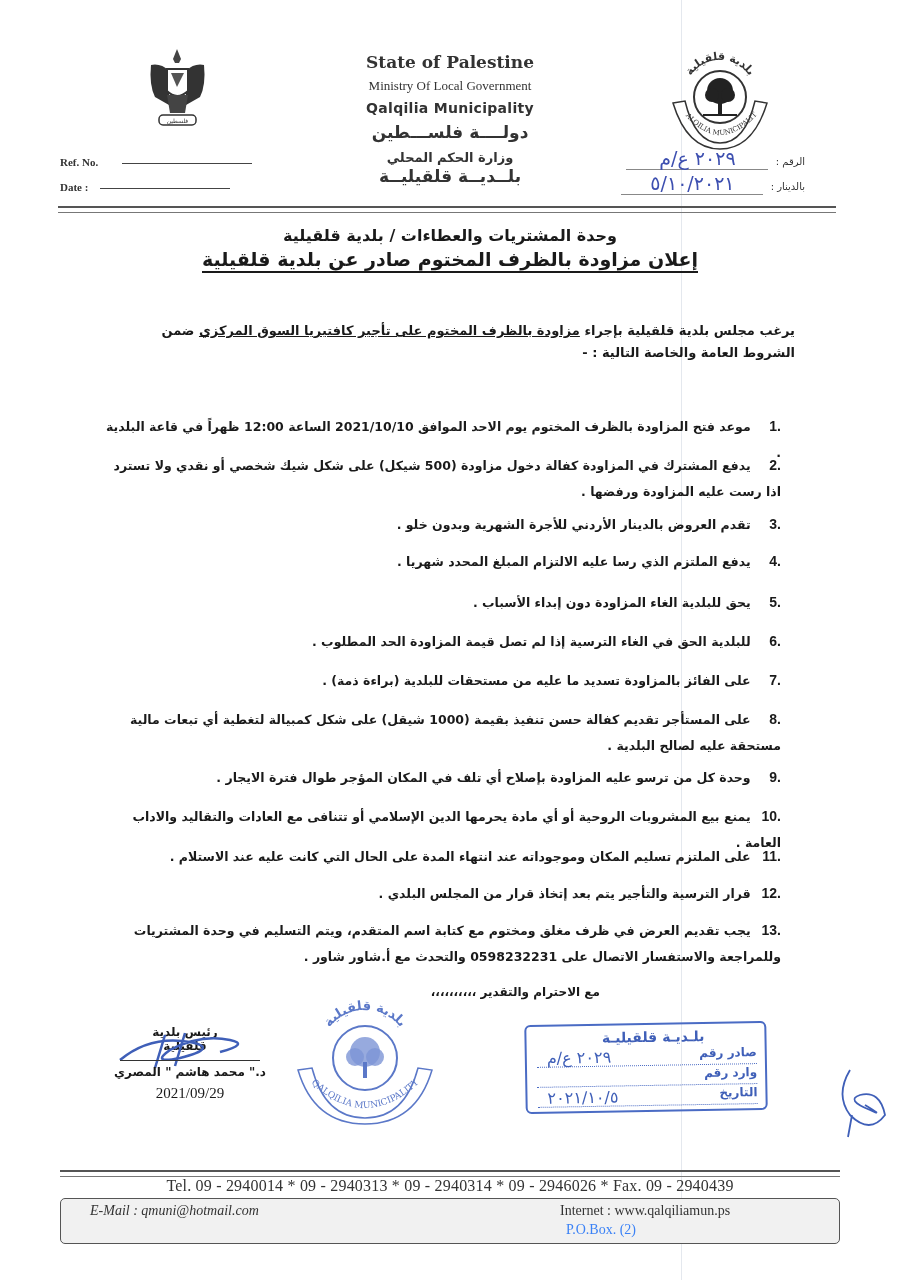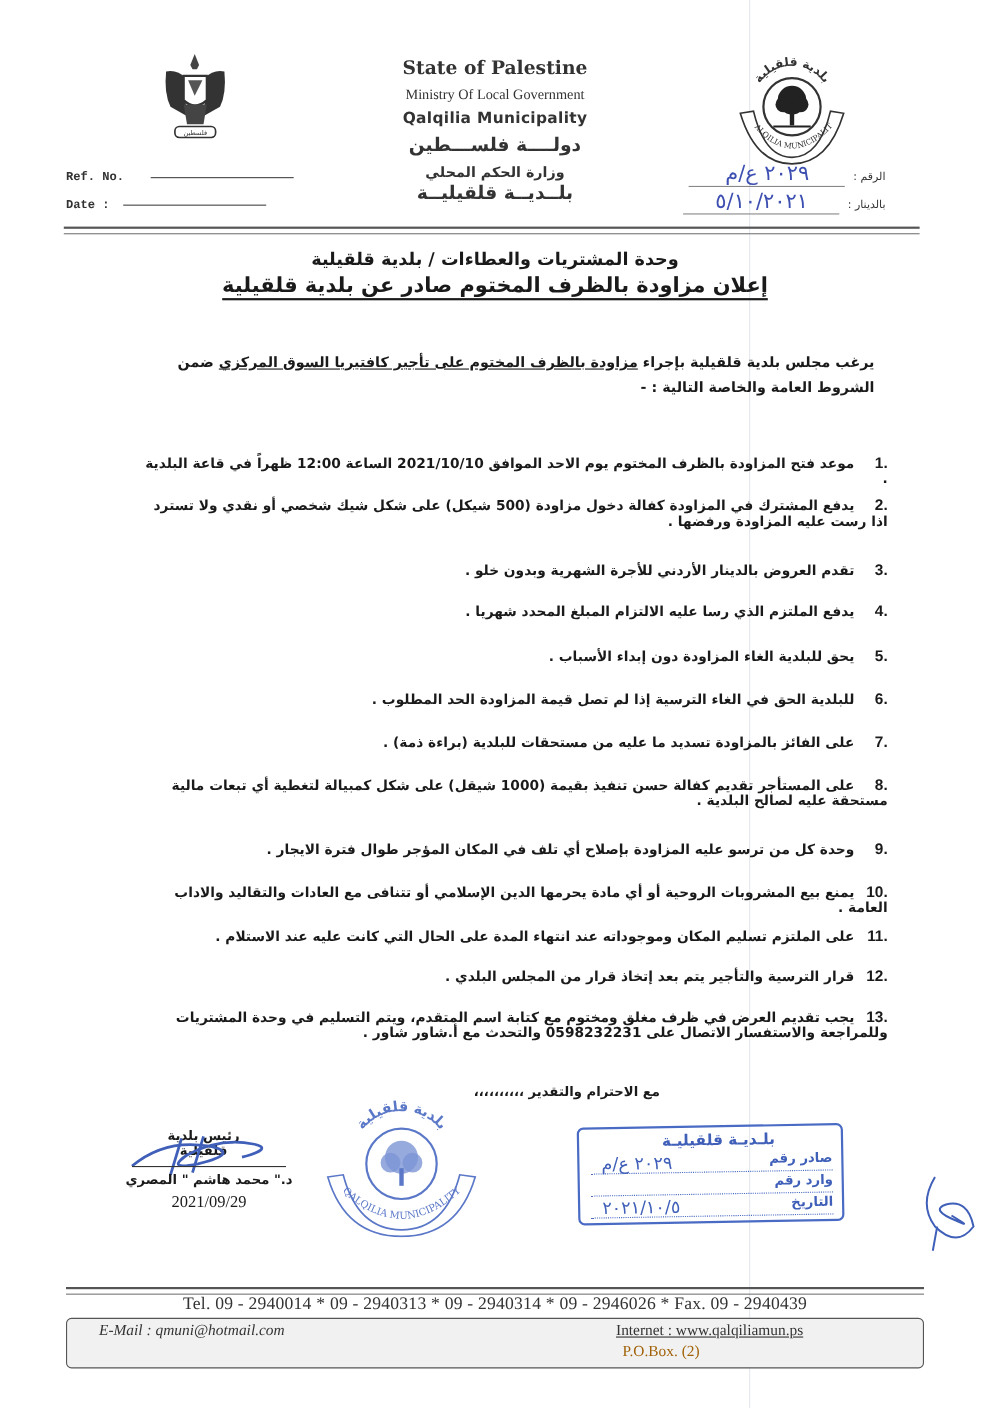--- a/index.html
+++ b/index.html
@@ -8,40 +8,40 @@
 
   
   .eagle { left:145px; top:45px; width:65px; height:85px; }
   .hdr-en-title { left:300px; top:52px; width:300px; text-align:center; font-family:"DejaVu Serif", serif; font-weight:bold; font-size:17px; color:#333; }
   .hdr-en-ministry { left:300px; top:78px; width:300px; text-align:center; font-family:"Liberation Serif", serif; font-size:13px; color:#333; }
   .hdr-en-muni { left:300px; top:100px; width:300px; text-align:center; font-family:"DejaVu Sans", sans-serif; font-weight:bold; font-size:14px; color:#333; letter-spacing:0.3px; }
   .hdr-ar-state { left:300px; top:122px; width:300px; text-align:center; font-family:"DejaVu Sans", sans-serif; font-weight:bold; font-size:17px; color:#333; direction:rtl; }
   .hdr-ar-ministry { left:300px; top:150px; width:300px; text-align:center; font-family:"DejaVu Sans", sans-serif; font-weight:bold; font-size:13px; color:#333; direction:rtl; }
   .hdr-ar-muni { left:300px; top:166px; width:300px; text-align:center; font-family:"DejaVu Sans", sans-serif; font-weight:bold; font-size:17px; color:#333; direction:rtl; letter-spacing:2px; }
 
-  .ref-row { left:60px; font-family:Liberation Mono, monospace; font-size:11px; font-weight:bold; color:#333; }
+  .ref-row { left:60px; font-family:Liberation Serif, serif; font-size:11px; font-weight:bold; color:#333; }
   .ref-line { display:inline-block; width:130px; border-bottom:1px solid #444; height:1px; vertical-align:middle; margin-left:12px; }
 
   .muni-logo { left:665px; top:45px; width:110px; height:105px; }
 
   .ar-ref { right:100px; font-family:"DejaVu Sans", sans-serif; font-size:10px; color:#333; direction:rtl; text-align:right; }
   .ar-ref .hand { font-family:"DejaVu Sans", sans-serif; font-size:19px; color:#3d4fb0; display:inline-block; min-width:130px; border-bottom:1px solid #888; padding:0 6px; margin-right:4px; text-align:center; }
 
   .hdr-rule { left:58px; top:206px; width:778px; height:4px; border-top:2px solid #555; border-bottom:1px solid #777; }
 
   
   .unit-title { left:100px; top:226px; width:700px; text-align:center; font-family:"DejaVu Sans", sans-serif; font-weight:bold; font-size:16px; direction:rtl; }
   .main-title { left:100px; top:248px; width:700px; text-align:center; font-family:"DejaVu Sans", sans-serif; font-weight:bold; font-size:19px; direction:rtl; }
   .main-title span { border-bottom:2px solid #1a1a1a; padding-bottom:1px; }
 
   .intro { left:105px; top:320px; width:690px; direction:rtl; text-align:right; font-family:"DejaVu Sans", sans-serif; font-size:13px; font-weight:bold; line-height:22px; }
   .intro u { text-decoration:underline; }
 
   
-  .cond { right:98px; width:680px; direction:rtl; text-align:right; font-family:"DejaVu Sans", sans-serif; font-size:12.5px; font-weight:bold; line-height:14px; }
+  .cond { right:124px; width:680px; direction:rtl; text-align:right; font-family:"DejaVu Sans", sans-serif; font-size:12.5px; font-weight:bold; line-height:26px; }
   .cond .num { display:inline-block; width:26px; text-align:right; direction:ltr; font-family:"Liberation Sans", sans-serif; font-size:14px; }
   .cond .txt { display:inline; }
 
   .regards { left:300px; top:985px; width:300px; direction:rtl; text-align:right; font-family:"DejaVu Sans", sans-serif; font-size:12px; font-weight:bold; }
 
   
   .sig-title { left:130px; top:1025px; width:110px; text-align:center; direction:rtl; font-family:"DejaVu Sans", sans-serif; font-size:12px; font-weight:bold; }
   .sig-line { left:120px; top:1060px; width:140px; border-top:1px solid #333; }
   .sig-name { left:110px; top:1065px; width:160px; text-align:center; direction:rtl; font-family:"DejaVu Sans", sans-serif; font-size:12px; font-weight:bold; }
   .sig-date { left:130px; top:1085px; width:120px; text-align:center; font-family:Liberation Serif, serif; font-size:15px; }
@@ -54,22 +54,22 @@
   .rect-stamp .st-row { position:absolute; right:8px; width:220px; font-size:12px; font-weight:bold; border-bottom:1px dotted #4a6bc4; height:18px; }
   .rect-stamp .st-hand { position:absolute; left:10px; font-size:16px; font-weight:normal; direction:ltr; }
 
   .init-scribble { left:830px; top:1065px; width:60px; height:75px; }
 
   
   .ftr-rule { left:60px; top:1170px; width:780px; height:4px; border-top:2px solid #555; border-bottom:1px solid #777; }
   .ftr-tel { left:60px; top:1177px; width:780px; text-align:center; font-family:"Liberation Serif", serif; font-size:16px; color:#333; letter-spacing:0.2px; }
   .ftr-box { left:60px; top:1198px; width:778px; height:44px; border:1.5px solid #555; border-radius:5px; background:#f1f1f1; }
   .ftr-email { left:90px; top:1203px; font-family:"Liberation Serif", serif; font-size:14px; color:#333;font-style:italic; }
-  .ftr-web { left:560px; top:1203px; font-family:"Liberation Serif", serif; font-size:14px; color:#333;text-decoration:underline; }
-  .ftr-pobox { left:566px; top:1222px; font-family:"Liberation Serif", serif; font-size:14px; color:#a16207; }
+  .ftr-web { left:560px; top:1203px; font-family:"Liberation Serif", serif; font-size:14px; color:#333; }
+  .ftr-pobox { left:566px; top:1222px; font-family:"Liberation Serif", serif; font-size:14px; color:#3b82f6; }
 
   .fold-line { left:681px; top:0; width:1px; height:1280px; background:#e4e8ee; }
 </style>
 </head>
 <body>
 
 <div class="abs fold-line"></div>
 
 <svg class="abs eagle" viewBox="0 0 65 85">
   <path d="M32 4 L36 14 L34 18 L30 18 L28 14 Z" fill="#444"></path>

